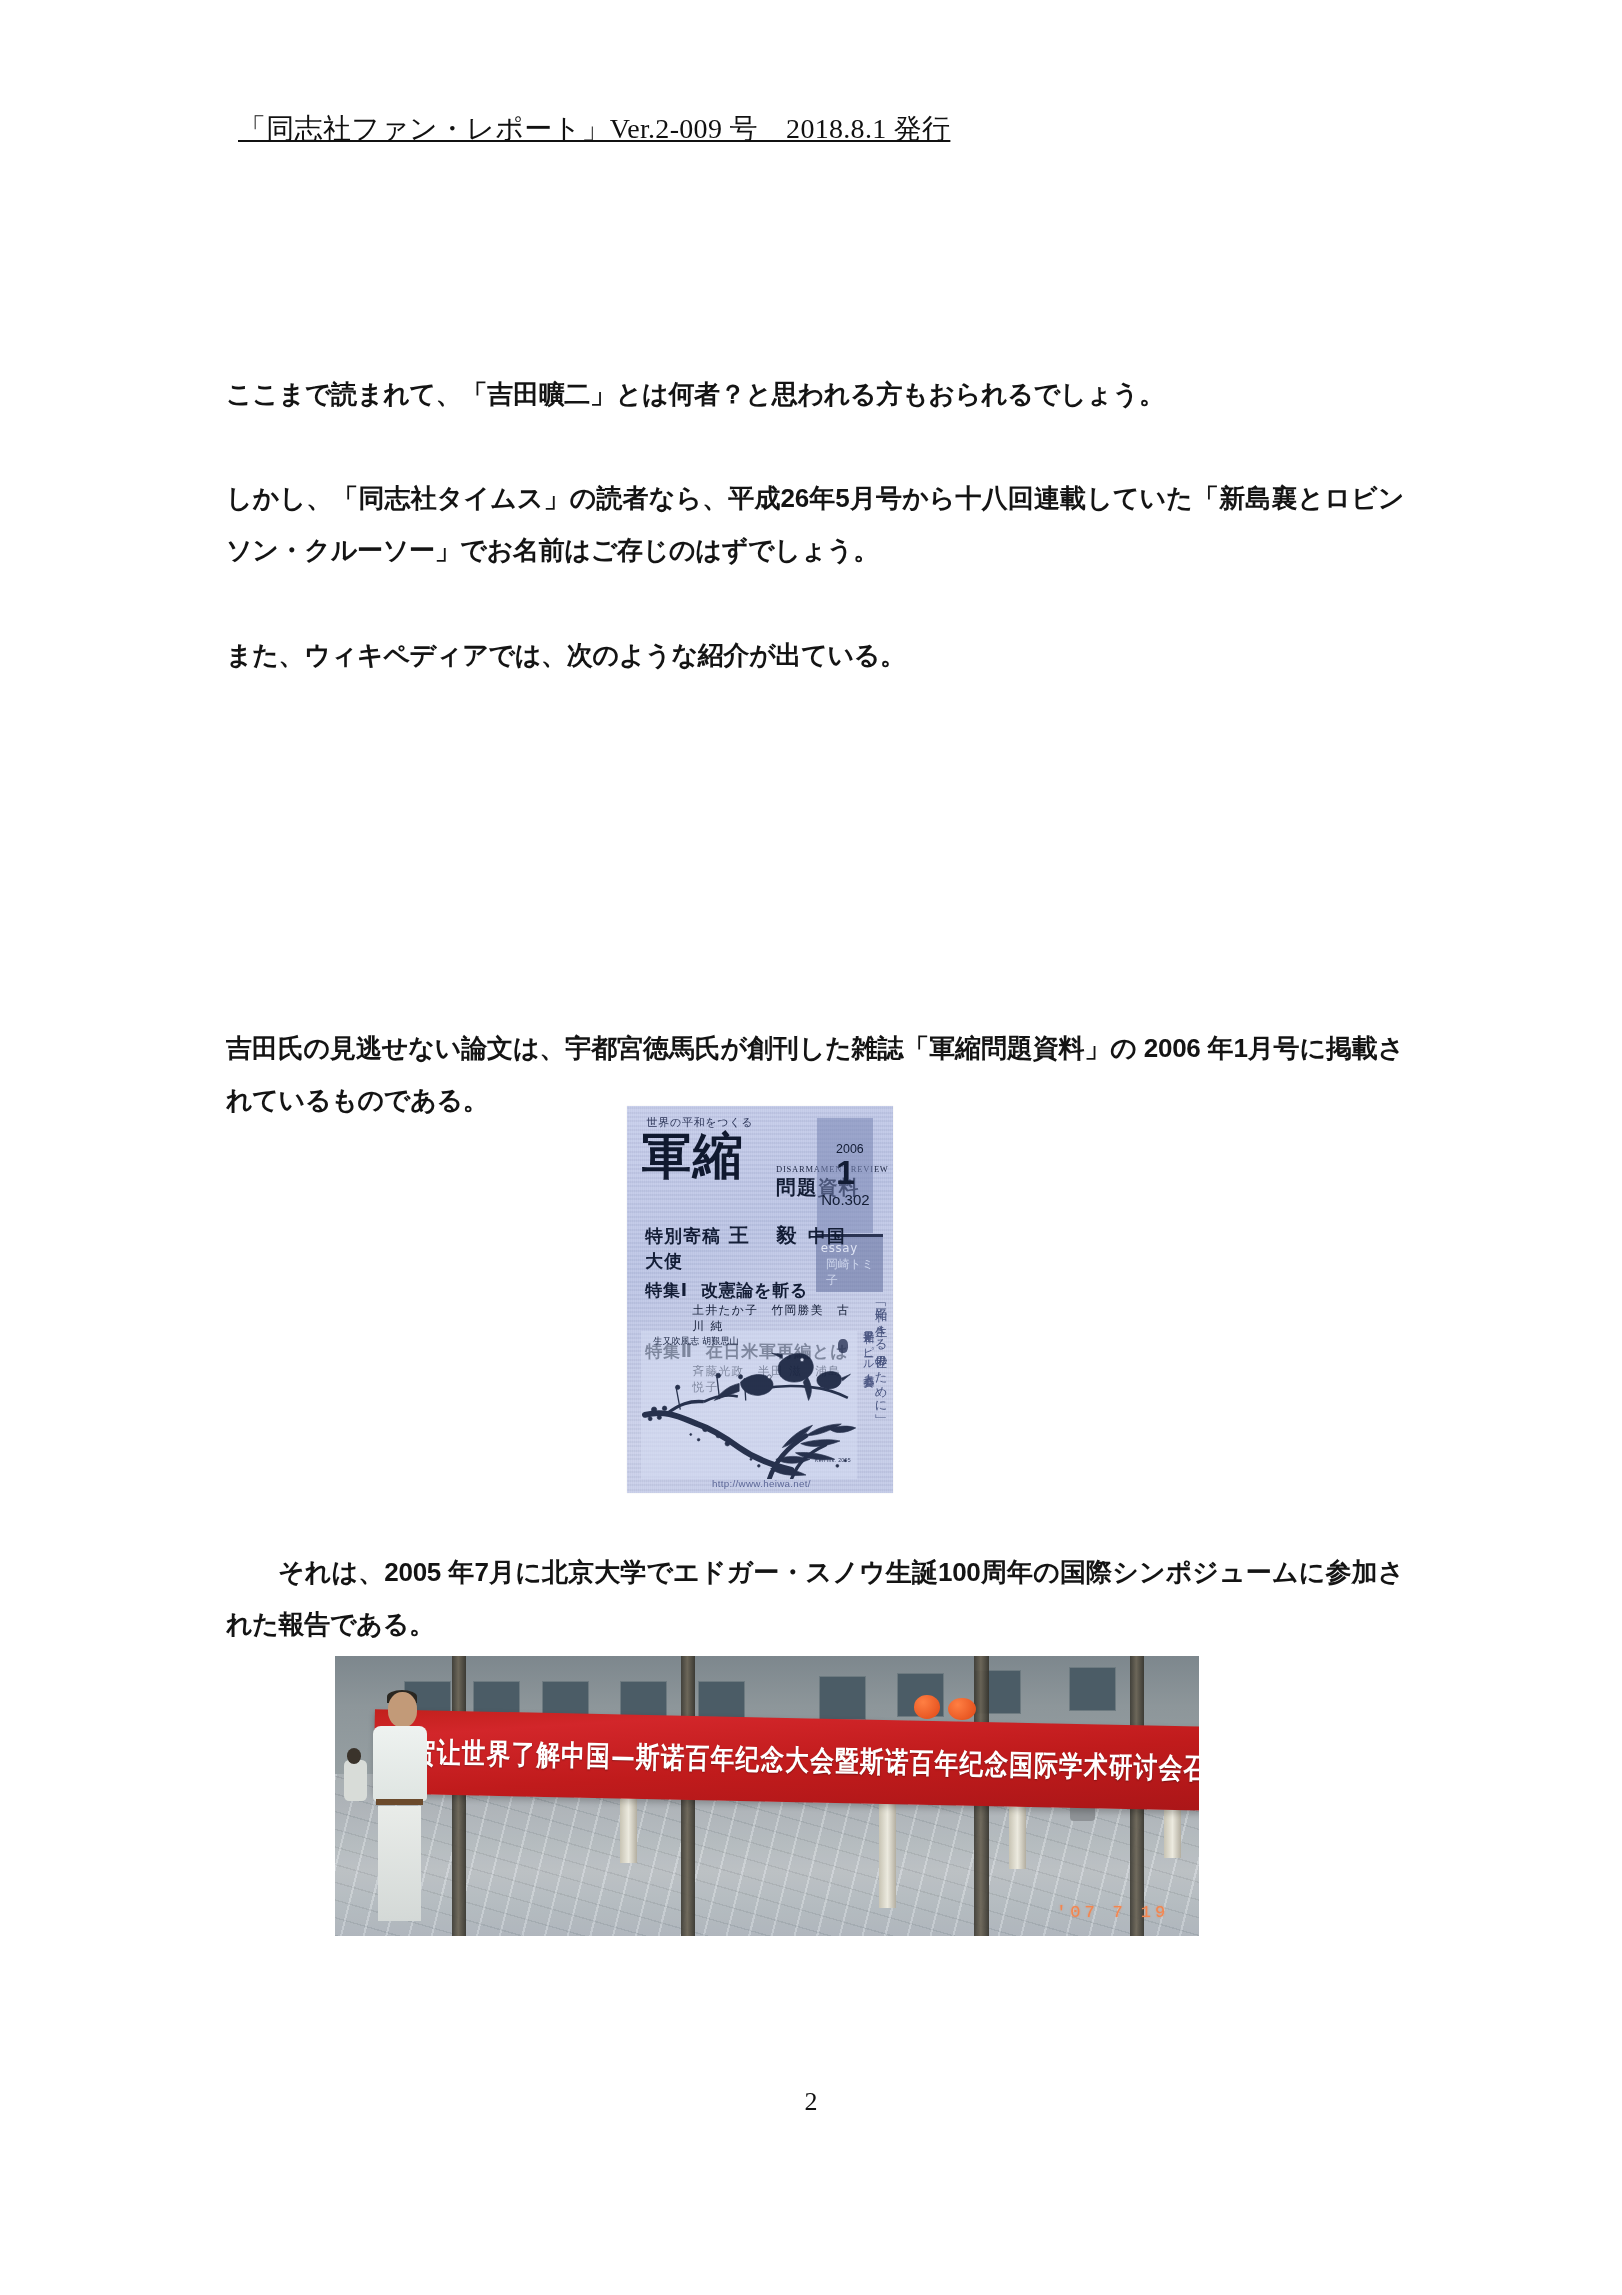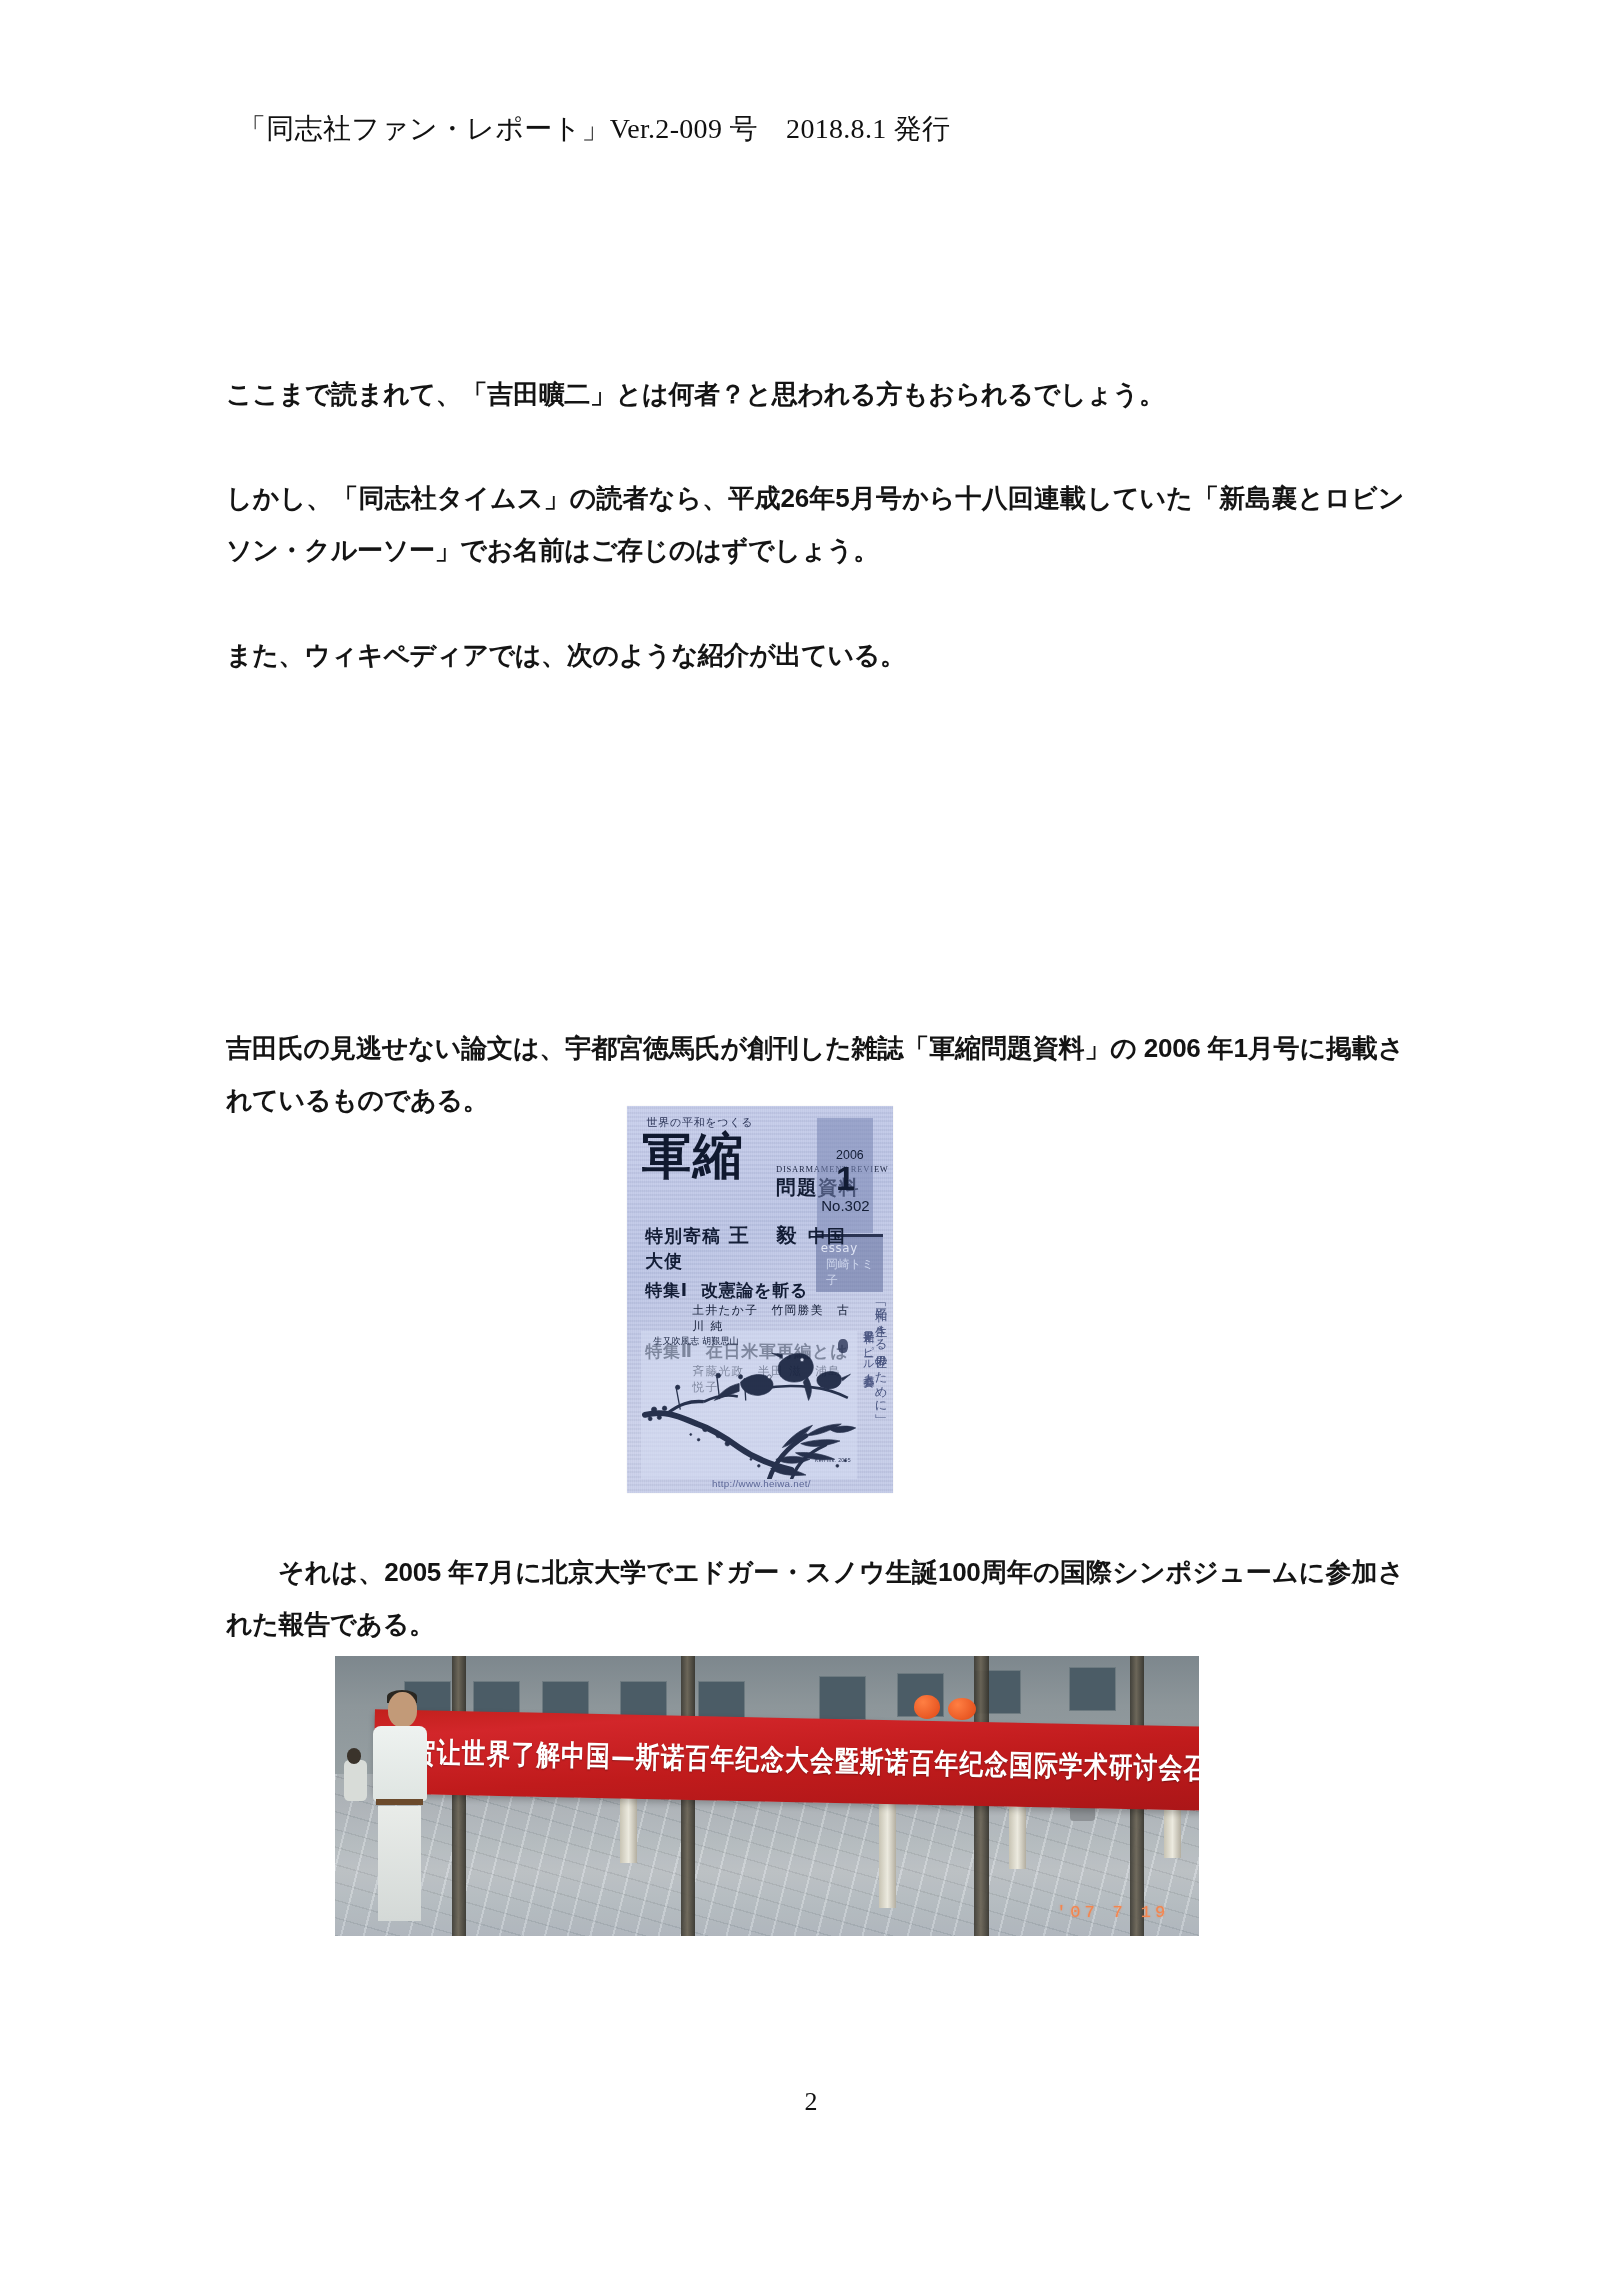--- a/index.html
+++ b/index.html
@@ -23,20 +23,21 @@
   
   .doc-header {
     position: absolute;
     left: 238px;
     top: 110px;
     font-family: "Liberation Serif", "DejaVu Serif", serif;
     font-size: 28px;
     letter-spacing: 0.3px;
     color: #111111;
     white-space: nowrap;
+    text-decoration: underline;
   }
 
   
   .body-block {
     position: absolute;
     left: 226px;
     width: 1178px;
   }
   p.para {
     margin: 0;
@@ -121,21 +122,21 @@
   .mag-datebox {
     position: absolute;
     right: 19.6px;
     top: 11.8px;
     width: 56px;
     height: 115px;
     background: rgba(120,133,178,.55);
     text-align: center;
     color: #121c34;
   }
-  .mag-datebox .yr { font-size: 12.4px; margin-top: 30px; font-family: "Liberation Sans", sans-serif; padding-left: 9px;}
+  .mag-datebox .yr { font-size: 12.4px; margin-top: 24px; font-family: "Liberation Sans", sans-serif; padding-left: 9px;}
   .mag-datebox .mo { font-size: 34px; font-weight: bold; line-height: .95; font-family: "Liberation Sans", sans-serif;}
   .mag-datebox .no { font-size: 15px; margin-top: 2.6px; font-family: "Liberation Sans", sans-serif;}
   .mag-essaybox {
     position: absolute;
     right: 10.5px;
     top: 128px;
     width: 67px;
     height: 55px;
     background: rgba(96,110,156,.55);
     border-top: 3.3px solid #2b3453;

